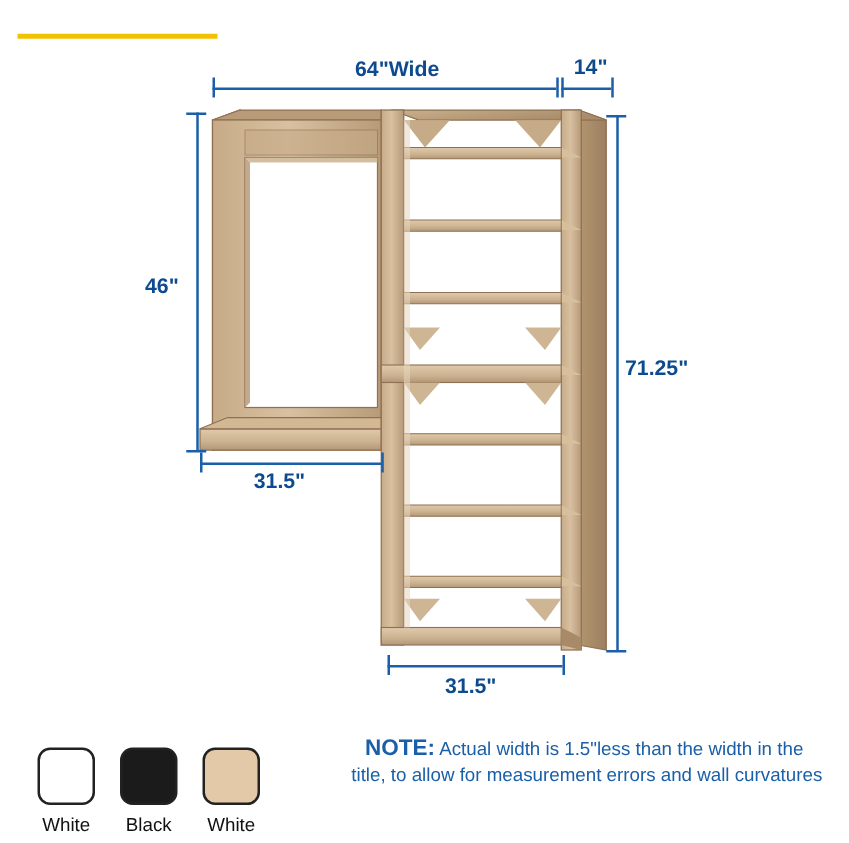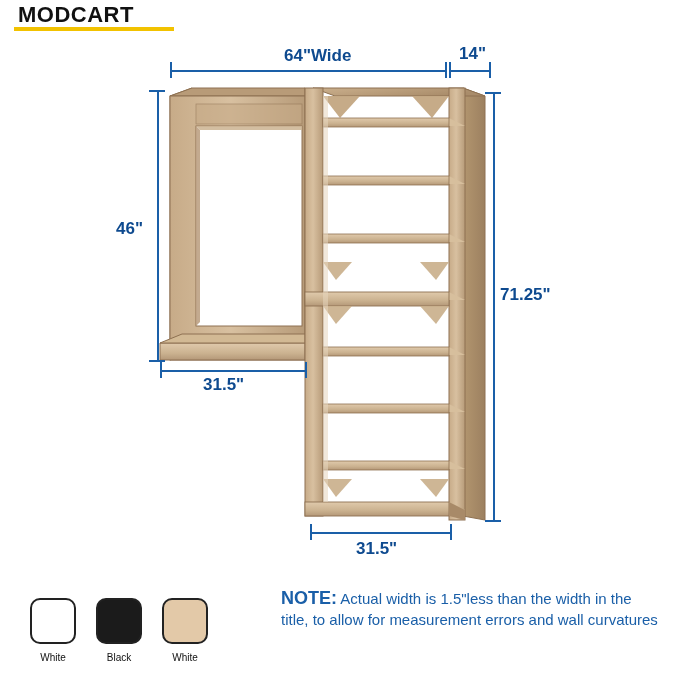--- a/index.html
+++ b/index.html
@@ -90,47 +90,47 @@
   .swatch {
     position: absolute;
     width: 46px;
     height: 46px;
     border-radius: 10px;
     border: 2px solid #222222;
     box-sizing: border-box;
   }
   .swatch-label {
     position: absolute;
-    font-size: 10px;
+    font-size: 15px;
     color: #111111;
     text-align: center;
     width: 60px;
   }
 
   
   .note-wrap {
     position: absolute;
     left: 281px;
     top: 588px;
     width: 380px;
     color: #1a5fa8;
     font-size: 15px;
     line-height: 21px;
   }
   .note-strong {
     font-weight: bold;
     font-size: 18px;
+    margin-left: 11px;
   }
 </style>
 </head>
 <body>
 
 <div id="stage">
 
-  <div class="brand">MODCART</div>
   <div class="brand-underline"></div>
 
   <svg id="drawing" viewBox="0 0 679 674" xmlns="http://www.w3.org/2000/svg">
     <defs>
       <linearGradient id="woodV" x1="0" y1="0" x2="1" y2="0">
         <stop offset="0%" stop-color="#c7ab88"></stop>
         <stop offset="45%" stop-color="#d8c0a0"></stop>
         <stop offset="100%" stop-color="#b79b79"></stop>
       </linearGradient>
       <linearGradient id="woodH" x1="0" y1="0" x2="0" y2="1">

